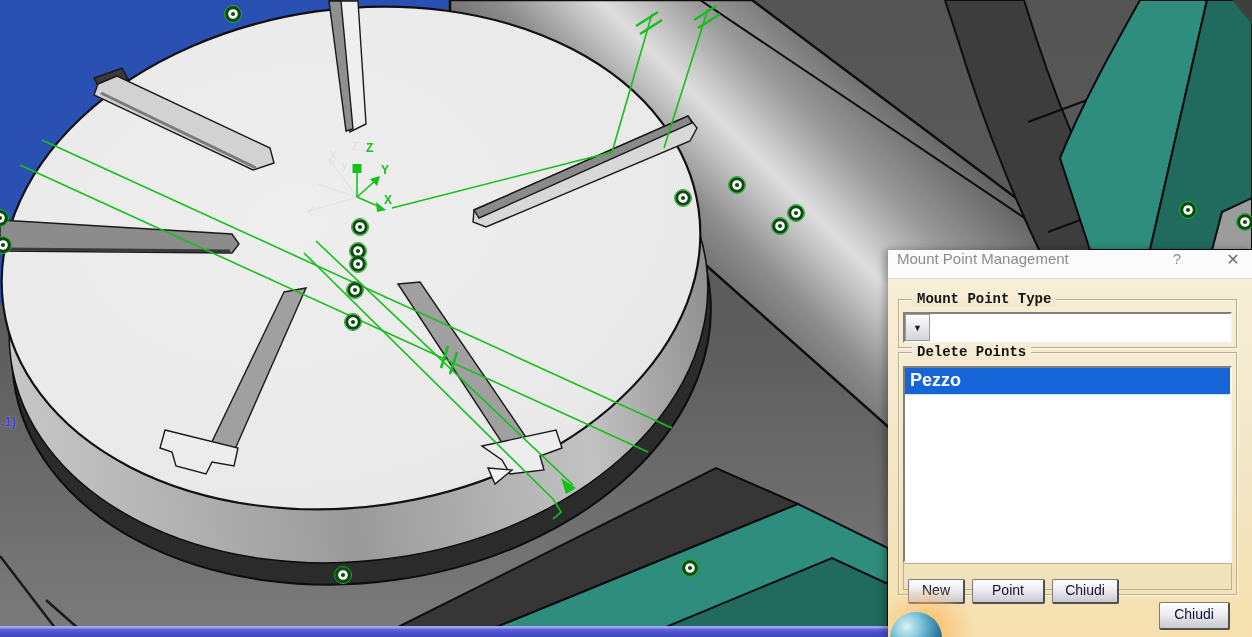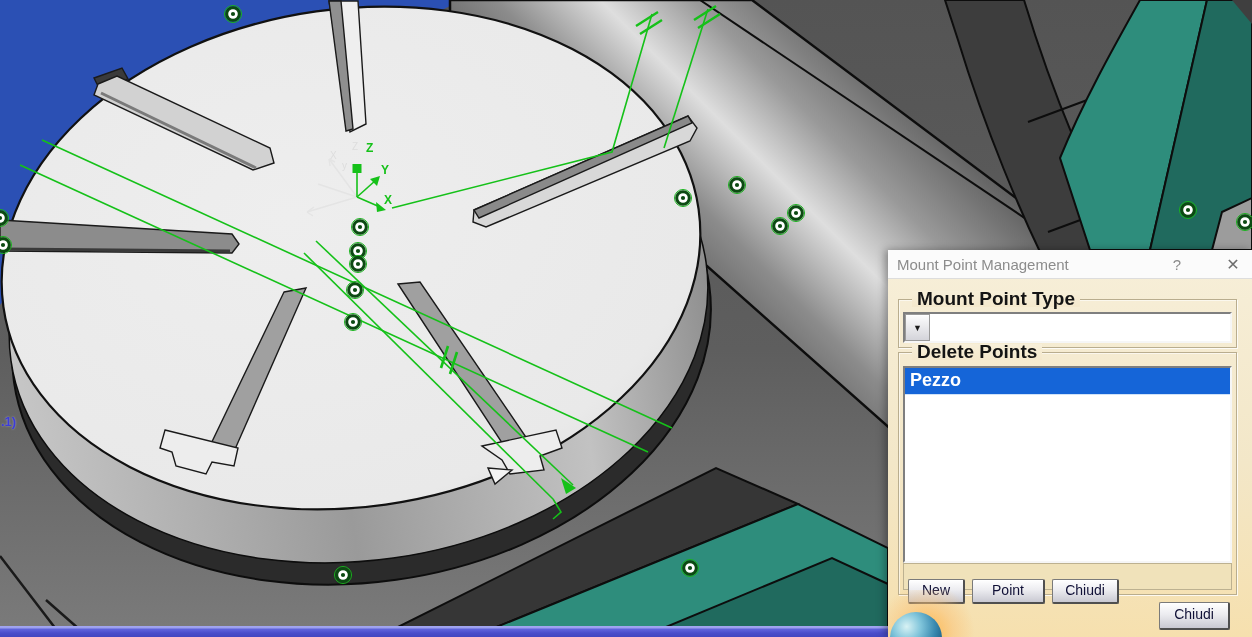--- a/index.html
+++ b/index.html
@@ -7,27 +7,27 @@
   #stage{position:relative;width:1252px;height:637px;}
   #scene{position:absolute;left:0;top:0;}
   
   #taskbar{position:absolute;left:0;top:626px;width:888px;height:11px;
     background:linear-gradient(180deg,#a3a6f2 0,#9ba0ee 2px,#6165dd 3px,#4a4ecb 7px,#4246c0 100%);}
   
   #dlg{position:absolute;left:888px;top:250px;width:364px;height:387px;
     background:linear-gradient(180deg,#f7efd9 0%,#f3e7c8 55%,#f6e0ae 100%);
     box-shadow:-3px 0 8px rgba(0,0,0,.35);overflow:hidden;}
   #dlg .titlebar{position:absolute;left:0;top:0;width:100%;height:28px;background:#fbfbfb;
-    border-bottom:1px solid #ddd;display:flex;align-items:center;}
+    border-bottom:1px solid #ddd;display:flex;}
   #dlg .title{color:#8c8c8c;font-size:15px;padding-left:9px;flex:1;white-space:nowrap;}
   #dlg .tbtn{color:#8a8a8a;font-size:15px;width:26px;text-align:center;cursor:default;}
   #dlg .tbtn.x{color:#6e6e6e;font-size:16px;margin-right:6px;}
   .grp{position:absolute;border:1px solid #b9ad8e;box-shadow:1px 1px 0 rgba(255,255,255,.8), inset 1px 1px 0 rgba(255,255,255,.6);}
-  .grp>.lbl{position:absolute;top:-9px;left:13px;padding:0 5px;font-size:19px;font-weight:600;
-    color:#141414;background:linear-gradient(180deg,#f7efd9,#f4e8cc);line-height:16px;}
+  .grp>.lbl{position:absolute;top:-9px;left:13px;padding:0 5px;font-size:14px;font-weight:600;
+    color:#141414;background:linear-gradient(180deg,#f7efd9,#f4e8cc);line-height:16px;font-family:Liberation Mono, monospace;}
   #grp-type{left:10px;top:49px;width:337px;height:47px;}
   #grp-points{left:10px;top:102px;width:337px;height:241px;}
   .combo{position:absolute;left:4px;top:12px;right:4px;height:27px;background:#fff;
     border-top:2px solid #7f7f7f;border-left:2px solid #7f7f7f;
     border-bottom:2px solid #f6f6f6;border-right:2px solid #f6f6f6;display:flex;}
   .combo .val{flex:1;font-size:14.5px;font-weight:600;color:#101010;line-height:23px;padding-left:5px;
     white-space:nowrap;overflow:hidden;}
   .combo .drop{width:23px;background:linear-gradient(180deg,#fdfdfd,#d4d4da);
     border:1px solid #9a9a9a;box-shadow:inset 0 1px 0 #fff;color:#1a1a1a;font-size:9px;
     display:flex;align-items:center;justify-content:center;}

